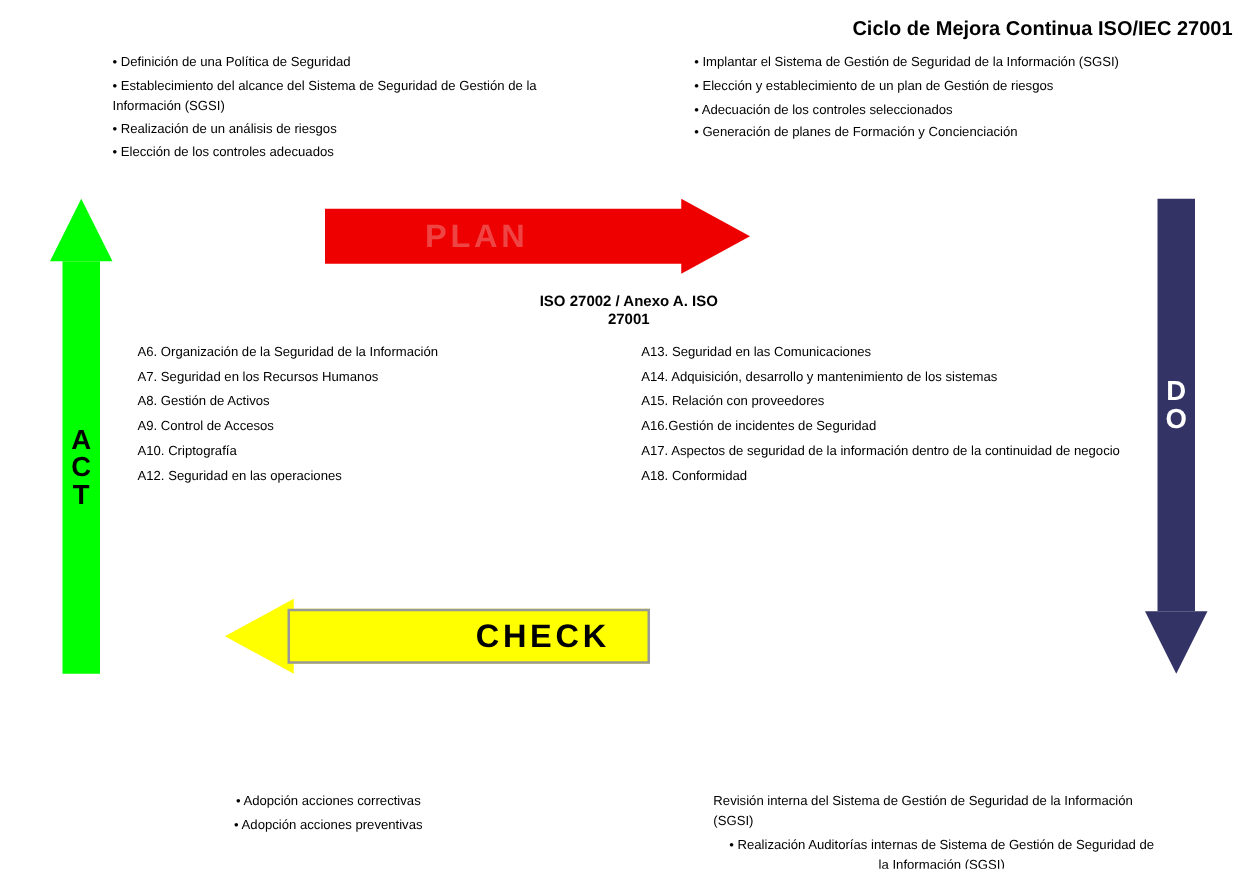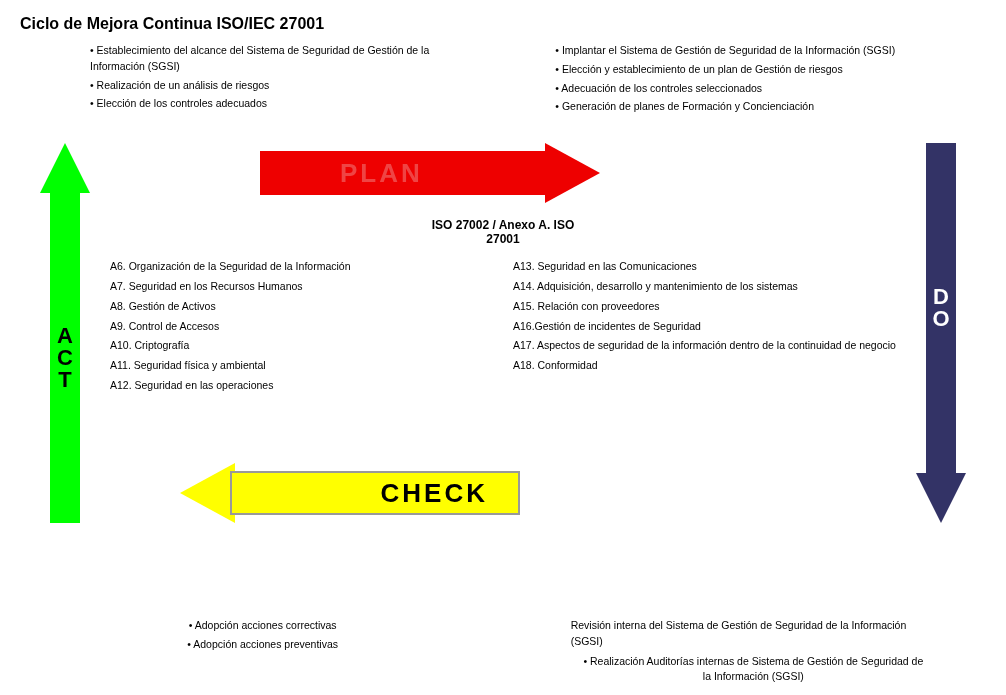--- a/index.html
+++ b/index.html
@@ -17,21 +17,21 @@
       width: 1006px;
       height: 695px;
       position: relative;
       padding: 15px 20px;
     }
 
     .page-title {
       font-size: 16px;
       font-weight: bold;
       margin-bottom: 10px;
-      text-align: left;
+      text-align: right;
     }
 
     
     .top-section {
       display: flex;
       justify-content: space-between;
       margin-bottom: 5px;
       padding: 0 60px 0 60px;
     }
 
@@ -310,20 +310,21 @@
 </head>
 <body>
 
 <div class="page-container">
 
   <div class="page-title">Ciclo de Mejora Continua ISO/IEC 27001</div>
 
   <div class="top-section">
     <div class="top-left">
       <ul>
+        <li>Definición de una Política de Seguridad</li>
         <li>Establecimiento del alcance del Sistema de Seguridad de Gestión de la Información (SGSI)</li>
         <li>Realización de un análisis de riesgos</li>
         <li>Elección de los controles adecuados</li>
       </ul>
     </div>
     <div class="top-right">
       <ul>
         <li>Implantar el Sistema de Gestión de Seguridad de la Información (SGSI)</li>
         <li>Elección y establecimiento de un plan de Gestión de riesgos</li>
         <li>Adecuación de los controles seleccionados</li>
@@ -368,21 +369,20 @@
         <span>ISO 27002 / Anexo A. ISO</span><br>
         <span>27001</span>
       </div>
       <div class="center-columns">
         <div class="center-col">
           <p>A6. Organización de la Seguridad de la Información</p>
           <p>A7. Seguridad en los Recursos Humanos</p>
           <p>A8. Gestión de Activos</p>
           <p>A9. Control de Accesos</p>
           <p>A10. Criptografía</p>
-          <p>A11. Seguridad física y ambiental</p>
           <p>A12. Seguridad en las operaciones</p>
         </div>
         <div class="center-col">
           <p>A13. Seguridad en las Comunicaciones</p>
           <p>A14. Adquisición, desarrollo y mantenimiento de los sistemas</p>
           <p>A15. Relación con proveedores</p>
           <p>A16.Gestión de incidentes de Seguridad</p>
           <p>A17. Aspectos de seguridad de la información dentro de la continuidad de negocio</p>
           <p>A18. Conformidad</p>
         </div>

